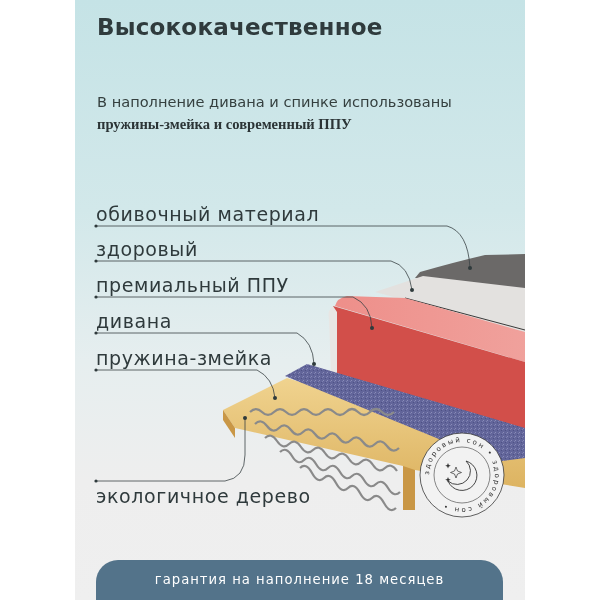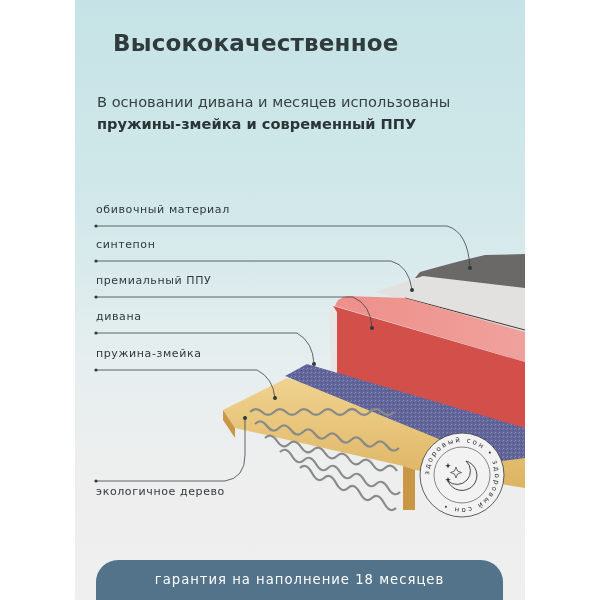--- a/index.html
+++ b/index.html
@@ -6,49 +6,49 @@
   body {
     width: 600px; height: 600px; background: #ffffff; position: relative; overflow: hidden;
     font-family: "DejaVu Sans", sans-serif;
   }
   .panel {
     position: absolute; left: 75px; top: 0; width: 450px; height: 600px;
     background: linear-gradient(180deg, #c5e3e6 0%, #d2e8ea 35%, #e6eeef 60%, #eeeeee 80%, #efefef 100%);
     overflow: hidden;
   }
   .title {
-    position: absolute; left: 22px; top: 12px; margin: 16px;
+    position: absolute; left: 22px; top: 12px; margin: 0;
     font-size: 23px; font-weight: 600; line-height: 31px; color: #2f3b3d; letter-spacing: 0.2px;
   }
   .subtitle {
     position: absolute; left: 22px; top: 91px; width: 430px;
     font-size: 14.6px; line-height: 22px; color: #35403f;
   }
-  .subtitle .bold { font-weight: 600; color: #2b3436; }
+  .subtitle .bold { font-weight: 600; color: #2b3436; font-family: Liberation Serif, serif; }
   .label {
-    position: absolute; left: 21px; font-size: 11px; color: #2f3a3c; letter-spacing: 0.6px; white-space: nowrap;
+    position: absolute; left: 21px; font-size: 19px; color: #2f3a3c; letter-spacing: 0.6px; white-space: nowrap;
   }
   svg.art { position: absolute; left: 0; top: 0; }
   .banner {
     position: absolute; left: 21px; top: 560px; width: 407px; height: 44px;
     background: #53738a; border-radius: 22px 22px 0 0;
     color: #ffffff; font-size: 13.2px; letter-spacing: 1px; text-align: center; line-height: 40px;
   }
 </style>
 </head>
 <body>
 
 <div class="panel">
 
   <h1 class="title">
     <span>Высококачественное</span><br>
   </h1>
 
   <div class="subtitle">
-    <span>В основании дивана и месяцев использованы</span><br>
+    <span>В наполнение дивана и спинке использованы</span><br>
     <span class="bold">пружины-змейка и современный ППУ</span><br>
   </div>
 
   <svg class="art" width="450" height="600" viewBox="0 0 450 600">
     <defs>
       <linearGradient id="woodG" x1="0" y1="0" x2="0" y2="1">
         <stop offset="0" stop-color="#f0d38f"></stop>
         <stop offset="1" stop-color="#d9ad58"></stop>
       </linearGradient>
       <linearGradient id="foamTop" x1="0" y1="0" x2="1" y2="0">
@@ -127,20 +127,20 @@
         <textPath href="#badgeArc">здоровый сон • здоровый сон •</textPath>
       </text>
       <path d="M4 -14 A15 15 0 1 1 -14 6 A12 12 0 1 0 4 -14 Z" fill="none" stroke="#333" stroke-width="0.9"></path>
       <path d="M-6 -8 l1.5 4 l4 1.5 l-4 1.5 l-1.5 4 l-1.5 -4 l-4 -1.5 l4 -1.5 Z" fill="none" stroke="#333" stroke-width="0.7"></path>
       <path d="M-14 -12 l0.8 2 l2 0.8 l-2 0.8 l-0.8 2 l-0.8 -2 l-2 -0.8 l2 -0.8 Z" fill="#333"></path>
       <path d="M-14 2 l0.8 2 l2 0.8 l-2 0.8 l-0.8 2 l-0.8 -2 l-2 -0.8 l2 -0.8 Z" fill="#333"></path>
     </g>
   </svg>
 
   <div class="label" style="top:203px">обивочный материал</div>
-  <div class="label" style="top:238px">синтепон</div>
+  <div class="label" style="top:238px">здоровый</div>
   <div class="label" style="top:274px">премиальный ППУ</div>
   <div class="label" style="top:310px">дивана</div>
   <div class="label" style="top:485px">экологичное дерево</div>
   <div class="label" style="top:347px">пружина-змейка</div>
 
   <div class="banner">гарантия на наполнение 18 месяцев</div>
 </div>
 
 </body></html>

